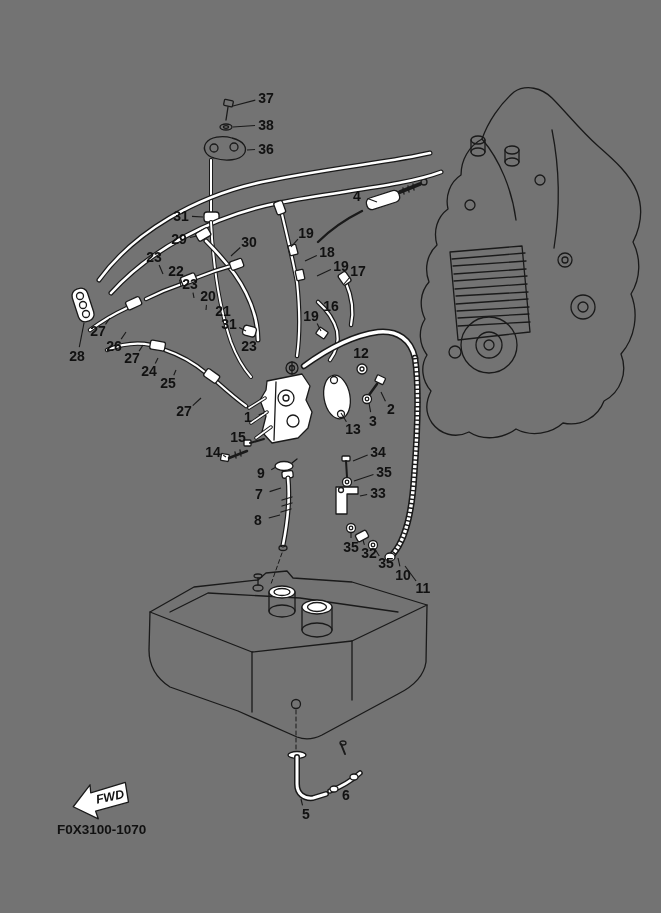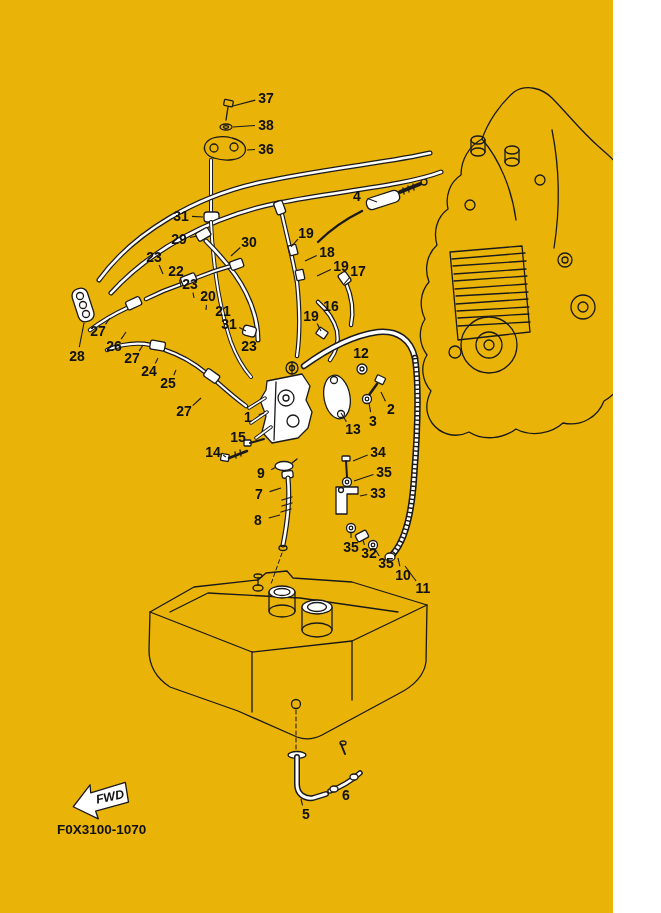--- a/index.html
+++ b/index.html
@@ -1,16 +1,16 @@
 <!DOCTYPE html>
 <html><head>
 <meta charset="utf-8">
 <style>
   html,body{margin:0;padding:0;background:#ffffff;}
-  .stage{position:relative;width:613px;height:913px;background:#eab308;overflow:hidden;
+  .stage{position:relative;width:661px;height:913px;background:#737373;overflow:hidden;
          font-family:"Liberation Sans",sans-serif;text-align:right;}
   svg{display:block;}
   .ln{stroke:#1a1a1a;fill:none;stroke-width:1.3;stroke-linejoin:round;stroke-linecap:round;}
   .fill-w{fill:#ffffff;}
   .tube-o{stroke:#1a1a1a;fill:none;stroke-linecap:round;}
   .tube-i{stroke:#ffffff;fill:none;stroke-linecap:round;}
   .coil{stroke:#1a1a1a;fill:none;stroke-dasharray:1.4 3;}
   .dash{stroke:#1a1a1a;fill:none;stroke-width:1;stroke-dasharray:4 3;}
   .callout{font:bold 14px "Liberation Sans",sans-serif;fill:#111111;}
   .leader{stroke:#1a1a1a;stroke-width:1.1;}

